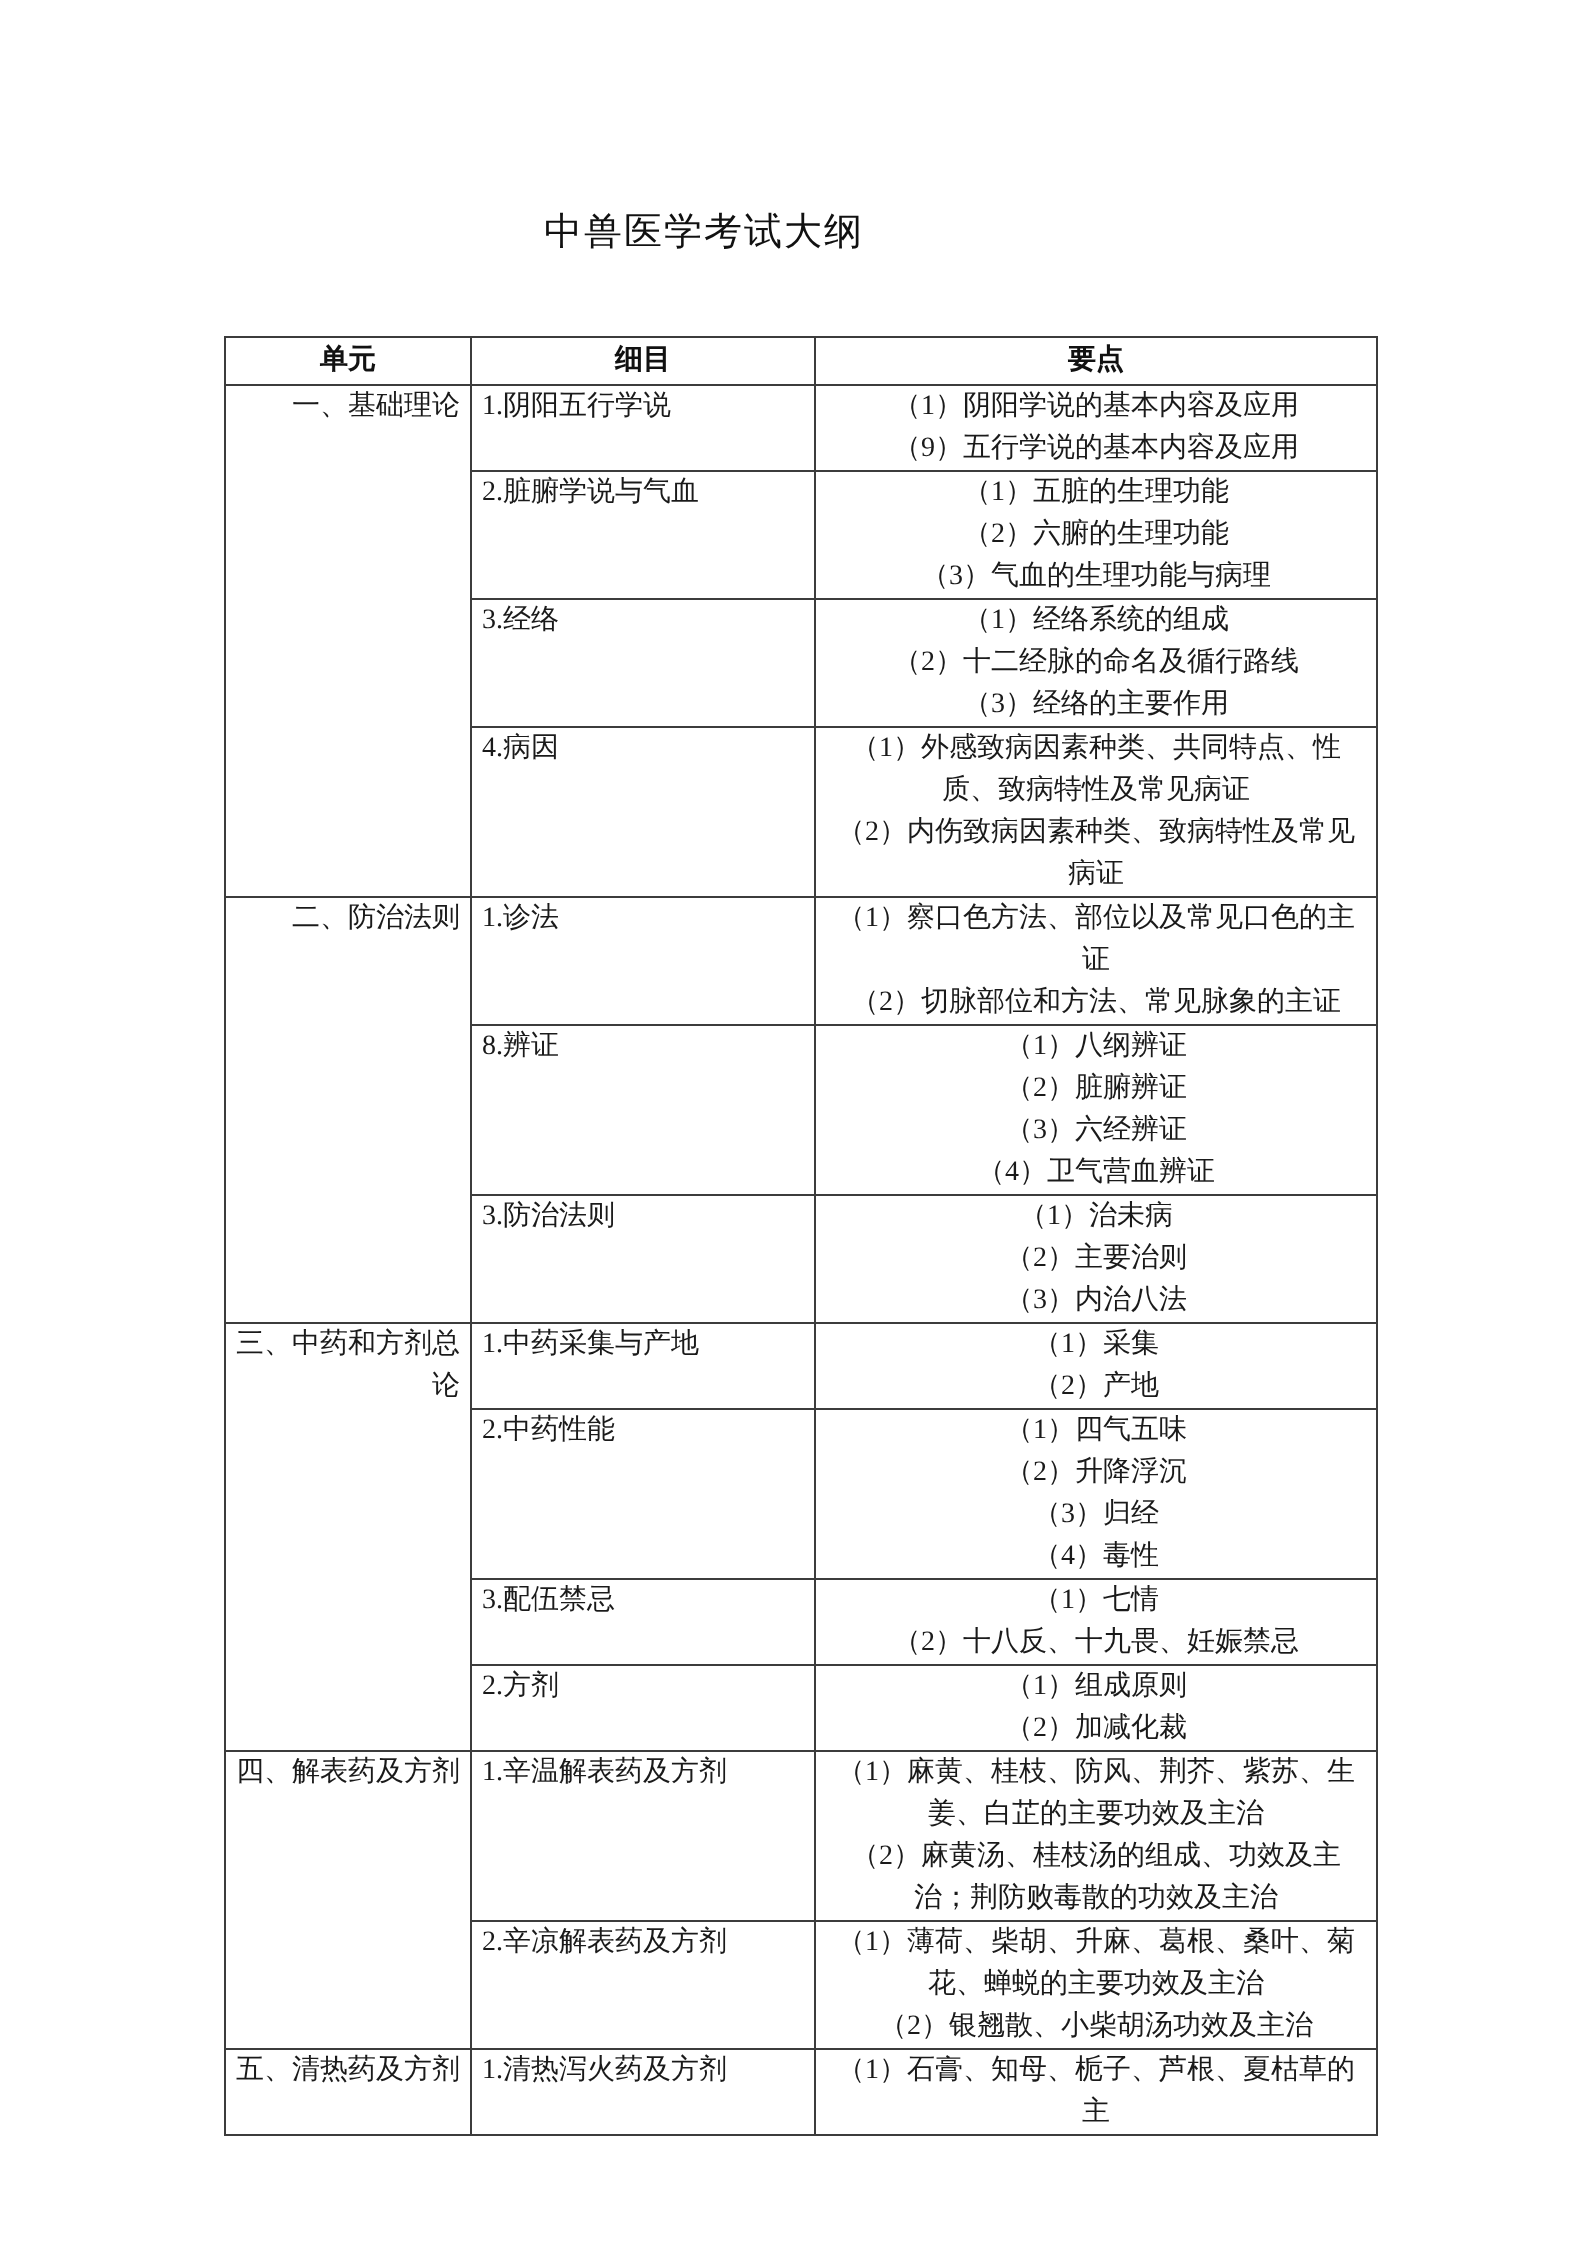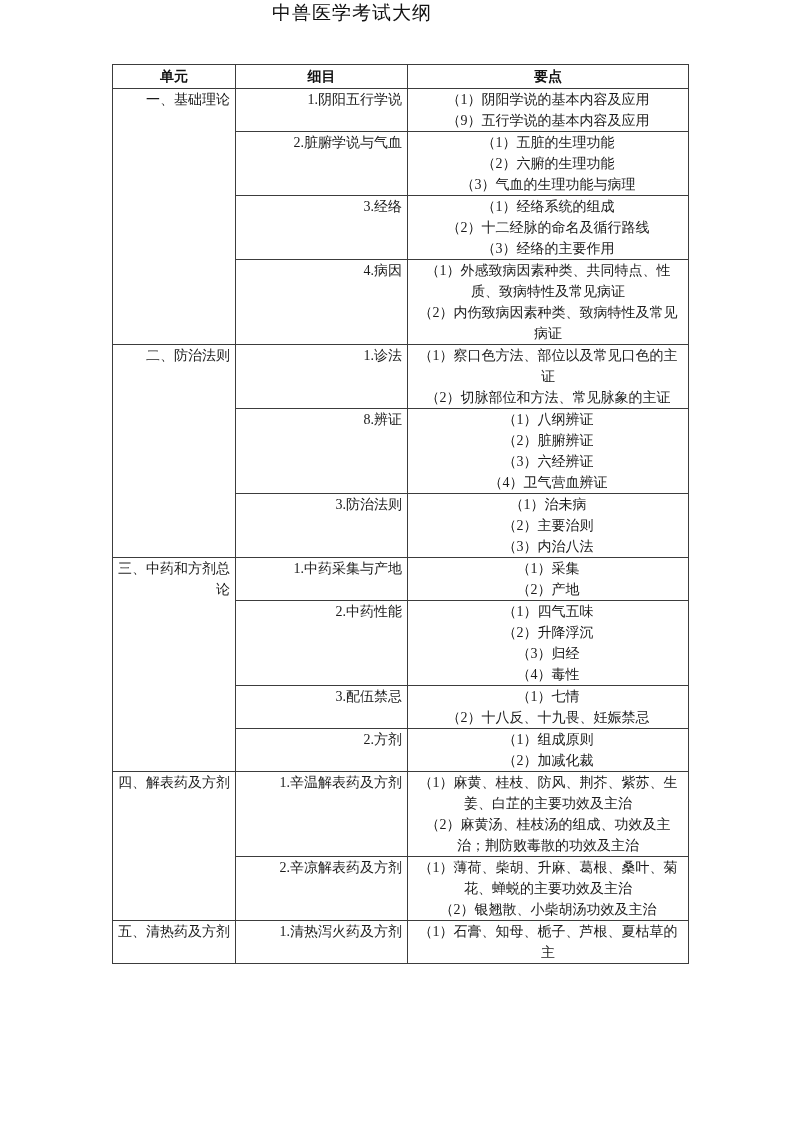--- a/index.html
+++ b/index.html
@@ -9,20 +9,21 @@
   }
   .page {
     position: relative;
     width: 704px;
     height: 1122px;
     background: #ffffff;
     font-family: "Liberation Serif", serif;
     color: #1a1a1a;
     overflow: hidden;
     box-sizing: border-box;
+    padding-top: 104px;
   }
   .doc-title {
     text-align: center;
     font-size: 19px;
     line-height: 26px;
     letter-spacing: 1px;
     font-weight: normal;
     color: #111;
   }
   table.syllabus {
@@ -47,21 +48,21 @@
   }
   table.syllabus th {
     text-align: center;
     font-weight: bold;
     font-size: 14px;
     padding: 1px 5px;
     color: #111;
     margin-left: 22px;
   }
   td.unit-cell   { padding: 1px 5px; text-align: right;  }
-  td.detail-cell { padding: 1px 7px; text-align: right;  }
+  td.detail-cell { padding: 1px 7px;  }
   td.points-cell { padding: 1px 8px;  }
   .point-line { line-height: 21px; text-align: center; }
   .page-number {
     position: absolute;
     top: 1136px;
     left: 0;
     right: 0;
     text-align: center;
     font-size: 12px;
     color: #222;

